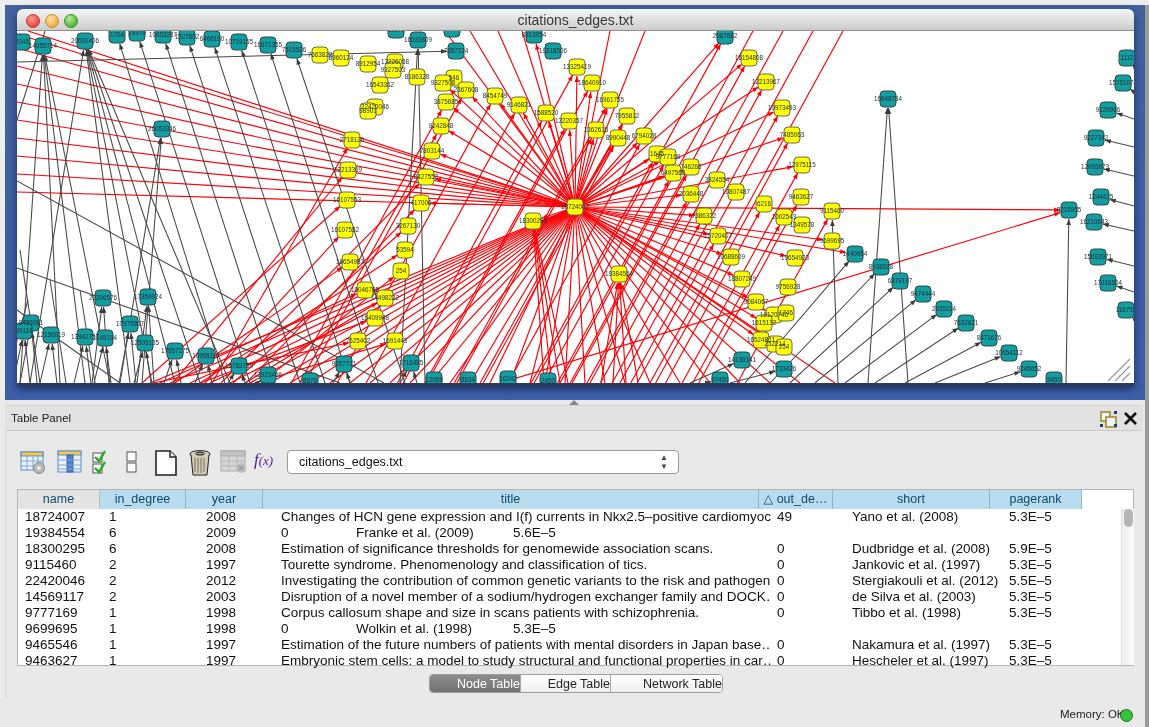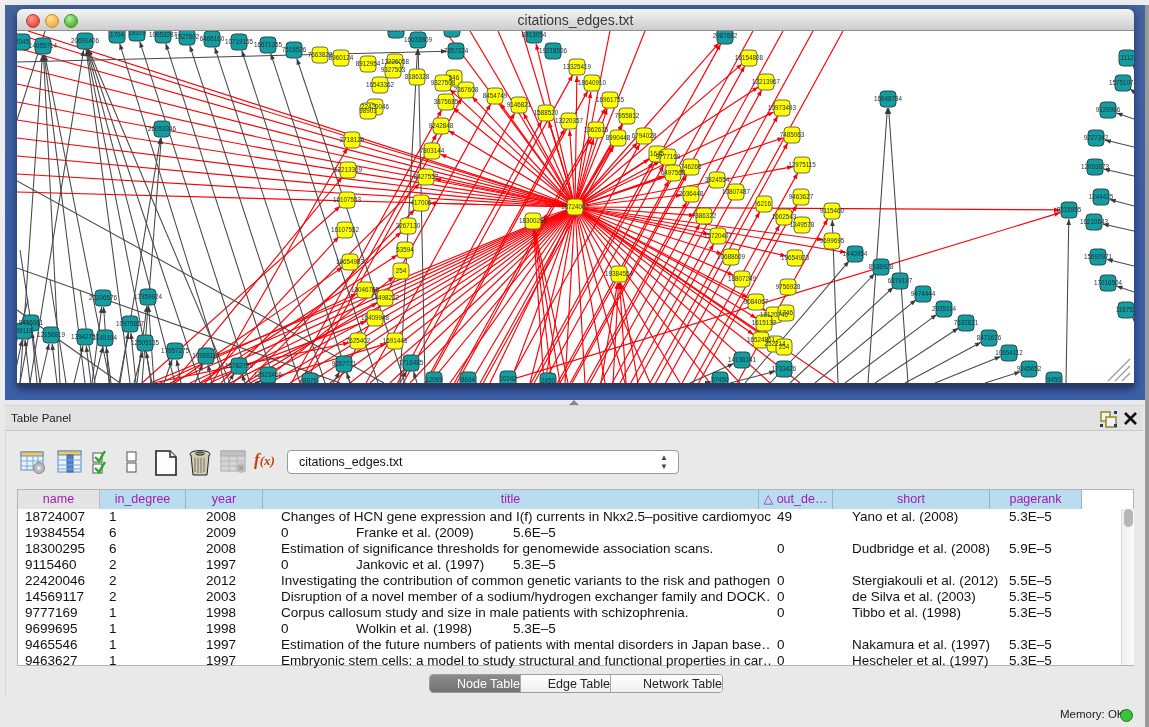--- a/index.html
+++ b/index.html
@@ -7,28 +7,28 @@
 #win{position:absolute;left:17px;top:9px;width:1117px;height:377px;border-radius:6px 6px 0 0;box-shadow:0 3px 8px rgba(10,20,50,.65)}
 #titlebar{position:absolute;left:0;top:0;width:1117px;height:22px;border-radius:6px 6px 0 0;background:linear-gradient(180deg,#f4f4f4 0%,#e3e3e3 45%,#cdcdcd 100%);border-bottom:1px solid #8f8f8f}
 #titlebar .title{position:absolute;left:0;right:0;top:3px;text-align:center;font-size:14px;color:#383838}
 .tl{position:absolute;top:5px;width:14px;height:14px;border-radius:50%}
 #graph{position:absolute;left:0;top:22px;width:1117px;height:352px;background:#fff;overflow:hidden}
 #winbottom{position:absolute;left:0;top:374px;width:1117px;height:3px;background:#2b3a5e}
 #panel{position:absolute;left:0px;top:400px;width:1145px;height:327px;background:#e9e9e9}
 #phead{position:absolute;left:5px;top:5px;width:1138px;height:26px;background:#e2e2e2;border-top:1px solid #d5d5d5;border-bottom:1px solid #cacaca;font-size:11.5px;color:#222}
 #phead span{position:absolute;left:6px;top:6px}
 .tbi{position:absolute;top:49px}
-.fx{position:absolute;left:254px;top:50px;font-family:"Liberation Serif",serif;font-style:italic;font-weight:bold;font-size:17px;color:#c2410c}
+.fx{position:absolute;left:254px;top:50px;font-family:"Liberation Serif",serif;font-style:italic;font-weight:normal;font-size:17px;color:#4c1d95}
 .fx span{font-size:13px}
 #dd{position:absolute;left:287px;top:50px;width:392px;height:24px;background:#fff;border:1px solid #9a9a9a;border-radius:4px;font-size:12.5px;color:#111;line-height:22px;padding-left:11px}
 #dd .arr{position:absolute;right:10px;top:2px;font-size:8px;color:#444;line-height:9px;text-align:center}
 #lstrip{position:absolute;left:5px;top:432px;width:1px;height:266px;background:#d8d8d8}
 #tbl{position:absolute;left:17px;top:489px;width:1117px;height:177px;background:#fff;border:1px solid #b4b4b4}
 #thead{position:absolute;left:0;top:0;height:19px;width:1115px;display:flex}
-#thead .h{height:19px;background:#b9dcee;border-right:1px solid #8fb6c9;font-size:12.5px;color:#a21caf;text-align:center;line-height:18px}
+#thead .h{height:19px;background:#b9dcee;border-right:1px solid #8fb6c9;font-size:12.5px;color:#0c4a6e;text-align:center;line-height:18px}
 #thead .h0{background:#e4e4e4;border-right:1px solid #bbb}
 #tbody{position:absolute;left:0;top:19px;width:1103px}
 .trow{display:flex;height:16px;font-size:13.5px;color:#111;white-space:nowrap}
 .c{overflow:hidden}
 .c0{width:82px;padding-left:7px}
 .c1{width:98px;padding-left:9px}
 .c2{width:77px;padding-left:8px}
 .c3{width:496px;padding-left:6px}
 .c4{width:74px;padding-left:6px}
 .c5{width:157px;padding-left:7px}
@@ -852,20 +852,21 @@
         <div class="c c2">2008</div>
         <div class="c c3">Estimation of significance thresholds for genomewide association scans.</div>
         <div class="c c4">0</div>
         <div class="c c5">Dudbridge et al. (2008)</div>
         <div class="c c6">5.9E–5</div>
       </div>
 <div class="trow">
         <div class="c c0">9115460</div>
         <div class="c c1">2</div>
         <div class="c c2">1997</div>
+        <div class="c c3">Tourette syndrome. Phenomenology and classification of tics.</div>
         <div class="c c4">0</div>
         <div class="c c5">Jankovic et al. (1997)</div>
         <div class="c c6">5.3E–5</div>
       </div>
 <div class="trow">
         <div class="c c0">22420046</div>
         <div class="c c1">2</div>
         <div class="c c2">2012</div>
         <div class="c c3">Investigating the contribution of common genetic variants to the risk and pathogen…</div>
         <div class="c c4">0</div>
@@ -878,21 +879,21 @@
         <div class="c c2">2003</div>
         <div class="c c3">Disruption of a novel member of a sodium/hydrogen exchanger family and DOCK…</div>
         <div class="c c4">0</div>
         <div class="c c5">de Silva et al. (2003)</div>
         <div class="c c6">5.3E–5</div>
       </div>
 <div class="trow">
         <div class="c c0">9777169</div>
         <div class="c c1">1</div>
         <div class="c c2">1998</div>
-        <div class="c c3">Corpus callosum study and size in male patients with schizophrenia.</div>
+        <div class="c c3">Corpus callosum shape and size in scans patients with schizophrenia.</div>
         <div class="c c4">0</div>
         <div class="c c5">Tibbo et al. (1998)</div>
         <div class="c c6">5.3E–5</div>
       </div>
 <div class="trow">
         <div class="c c0">9699695</div>
         <div class="c c1">1</div>
         <div class="c c2">1998</div>
         <div class="c c4">0</div>
         <div class="c c5">Wolkin et al. (1998)</div>

